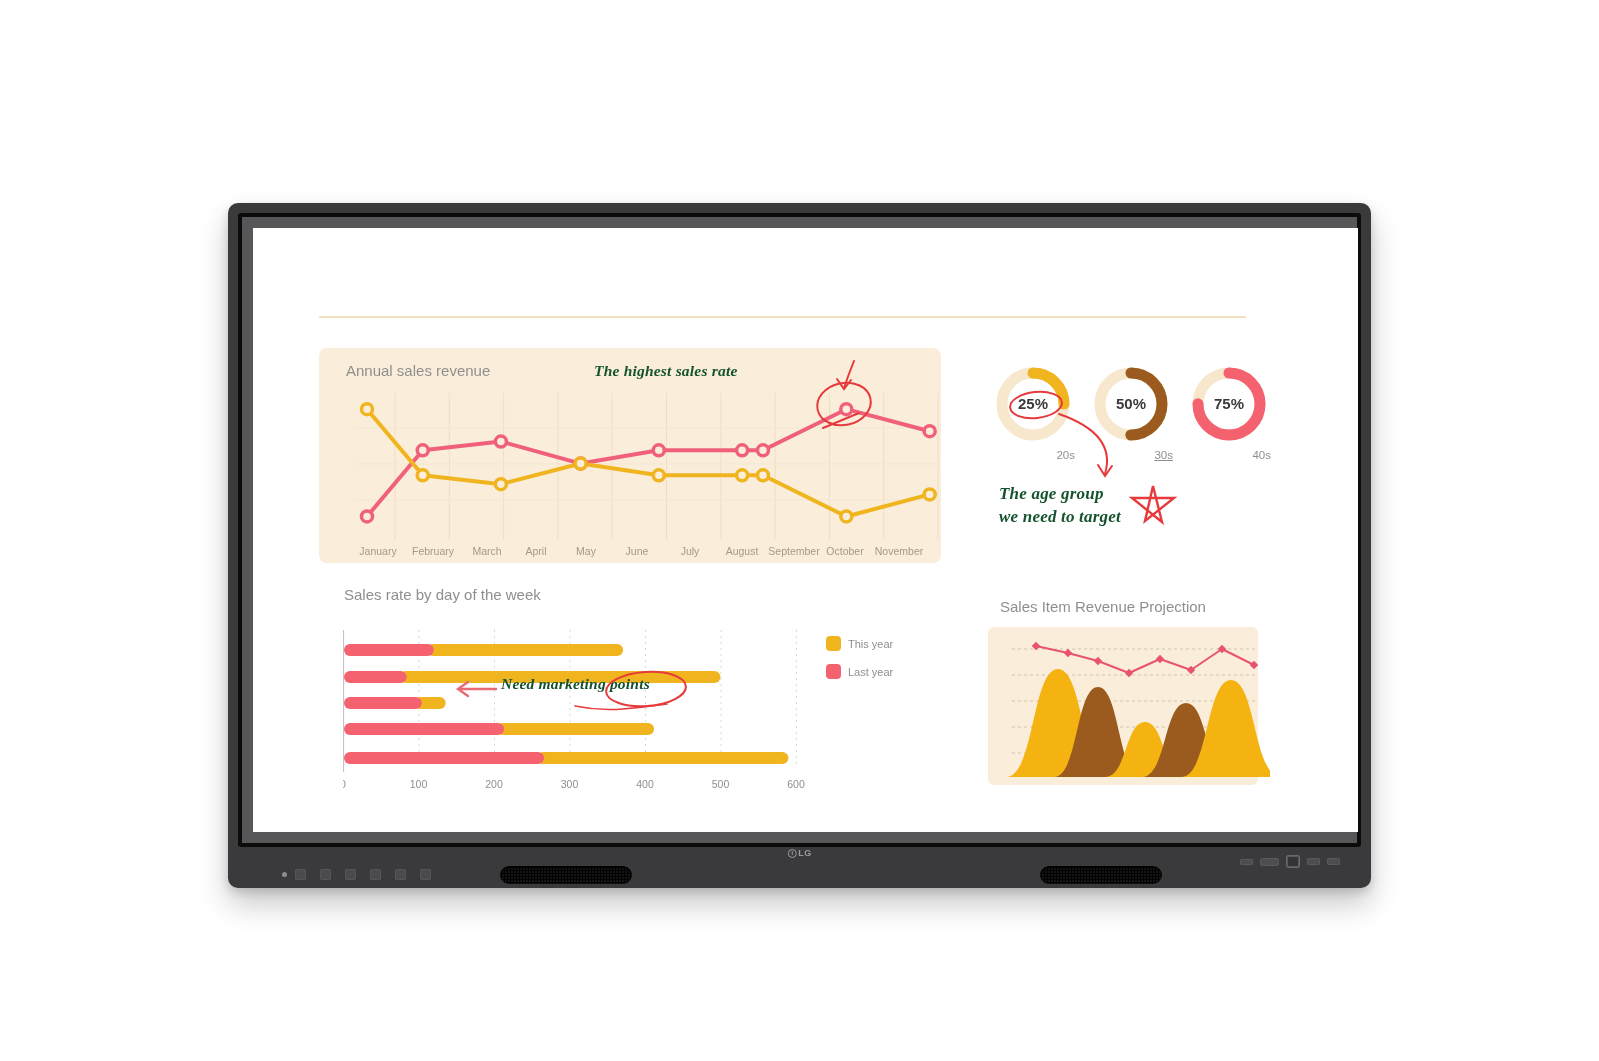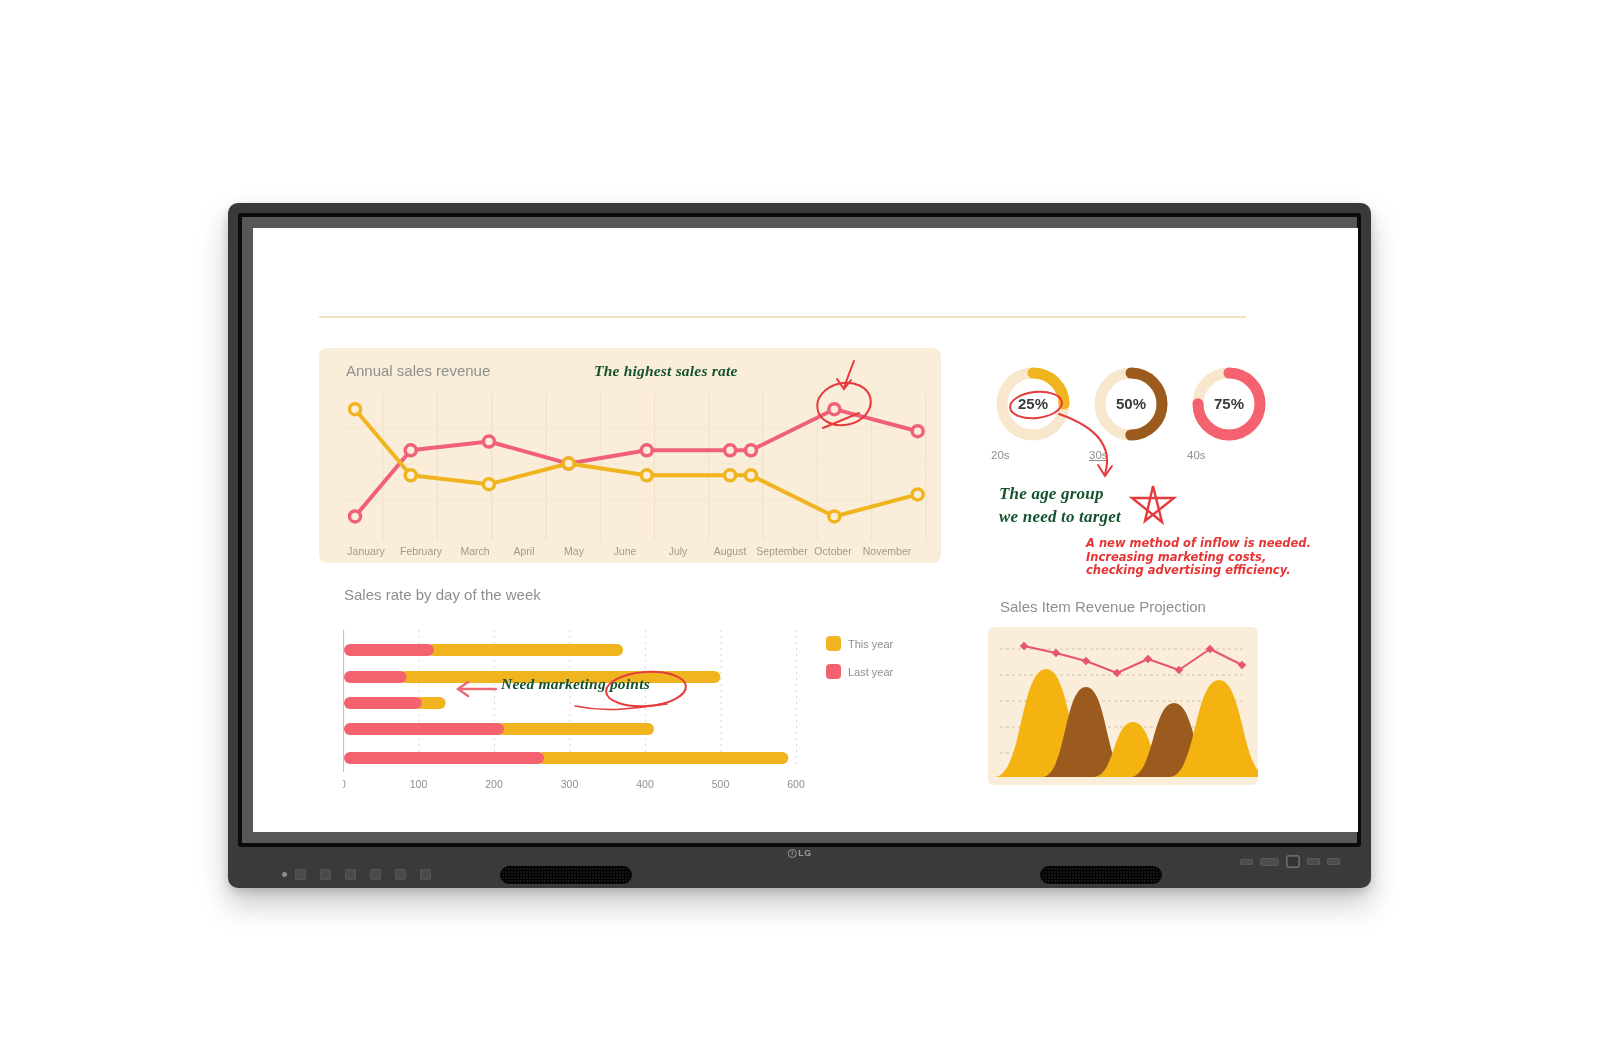--- a/index.html
+++ b/index.html
@@ -39,31 +39,31 @@
   .port.p2 { width:19px; height:8px; border-radius:3px; }
   .port.p3 { width:14px; height:13px; border:1px solid #6a6a6d; background:#343436; }
   .port.p4 { width:13px; height:7px; }
   .port.p5 { width:13px; height:7px; }
 
   
   .report-title { position:absolute; left:75px; top:40px; font-size:27px; font-weight:bold;
                   letter-spacing:-.3px; }
   .divider { position:absolute; left:66px; top:88px; width:927px; height:2px; background:#f3e2c0; }
 
-  .panel { position:absolute; background:#faeeda; border-radius:8px; }
+  .panel { position:absolute; background:#faeeda; border-radius:8px;padding-left:12px; }
   .panel-annual { left:66px; top:120px; width:622px; height:215px; }
   .panel-proj { left:735px; top:399px; width:270px; height:158px; border-radius:6px; }
   .panel-title { position:absolute; font-size:15px; color:#8f8f8f; }
 
   .hand { font-family:Liberation Serif, serif; font-style:italic; font-weight:bold;
           color:#14532d; letter-spacing:.2px; }
   .hand-red { font-family:"DejaVu Sans", sans-serif; font-style:italic; font-weight:bold;
               color:#e73434; }
 
-  .donut-label { position:absolute; font-size:11.5px; color:#8f8f8f; text-align:left; width:84px; }
+  .donut-label { position:absolute; font-size:11.5px; color:#8f8f8f; text-align:right; width:84px; }
   .donut-box { position:absolute; width:84px; height:84px; }
   .donut-pct { font-size:15px; font-weight:bold; fill:#3a3a3a; }
 
   svg { display:block; }
   .overlay { position:absolute; left:0; top:0; pointer-events:none; }
 </style>
 </head>
 <body>
 
 <div class="monitor">
@@ -158,25 +158,20 @@
               </svg>
             </div>
             <div class="donut-label" style="left: 934px; top: 221px;">40s</div>
           </div>
 
         <div class="hand" style="position:absolute; left:746px; top:254px; font-size:17px; line-height:23px;">
           <div>The age group</div>
           <div>we need to target</div>
         </div>
 
-        <div class="hand-red" style="position:absolute; left:833px; top:309px; font-size:11.5px; line-height:13.5px;">
-          <div>A new method of inflow is needed.</div>
-          <div>Increasing marketing costs,</div>
-          <div>checking advertising efficiency.</div>
-        </div>
 
         <div class="panel-title" style="left:91px; top:358px;">Sales rate by day of the week</div>
         <svg id="bar-chart" width="580" height="178" style="position:absolute; left:90px; top:388px;">
             <g>
               <line x1="0.5" y1="14" x2="0.5" y2="156" stroke="#c4c4c4" stroke-width="1.2"></line>
               <line x1="76" y1="14" x2="76" y2="152" stroke="#d9d9d9" stroke-width="1" stroke-dasharray="2 4"></line>
               <line x1="151.5" y1="14" x2="151.5" y2="152" stroke="#d9d9d9" stroke-width="1" stroke-dasharray="2 4"></line>
               <line x1="227" y1="14" x2="227" y2="152" stroke="#d9d9d9" stroke-width="1" stroke-dasharray="2 4"></line>
               <line x1="302.5" y1="14" x2="302.5" y2="152" stroke="#d9d9d9" stroke-width="1" stroke-dasharray="2 4"></line>
               <line x1="378" y1="14" x2="378" y2="152" stroke="#d9d9d9" stroke-width="1" stroke-dasharray="2 4"></line>

